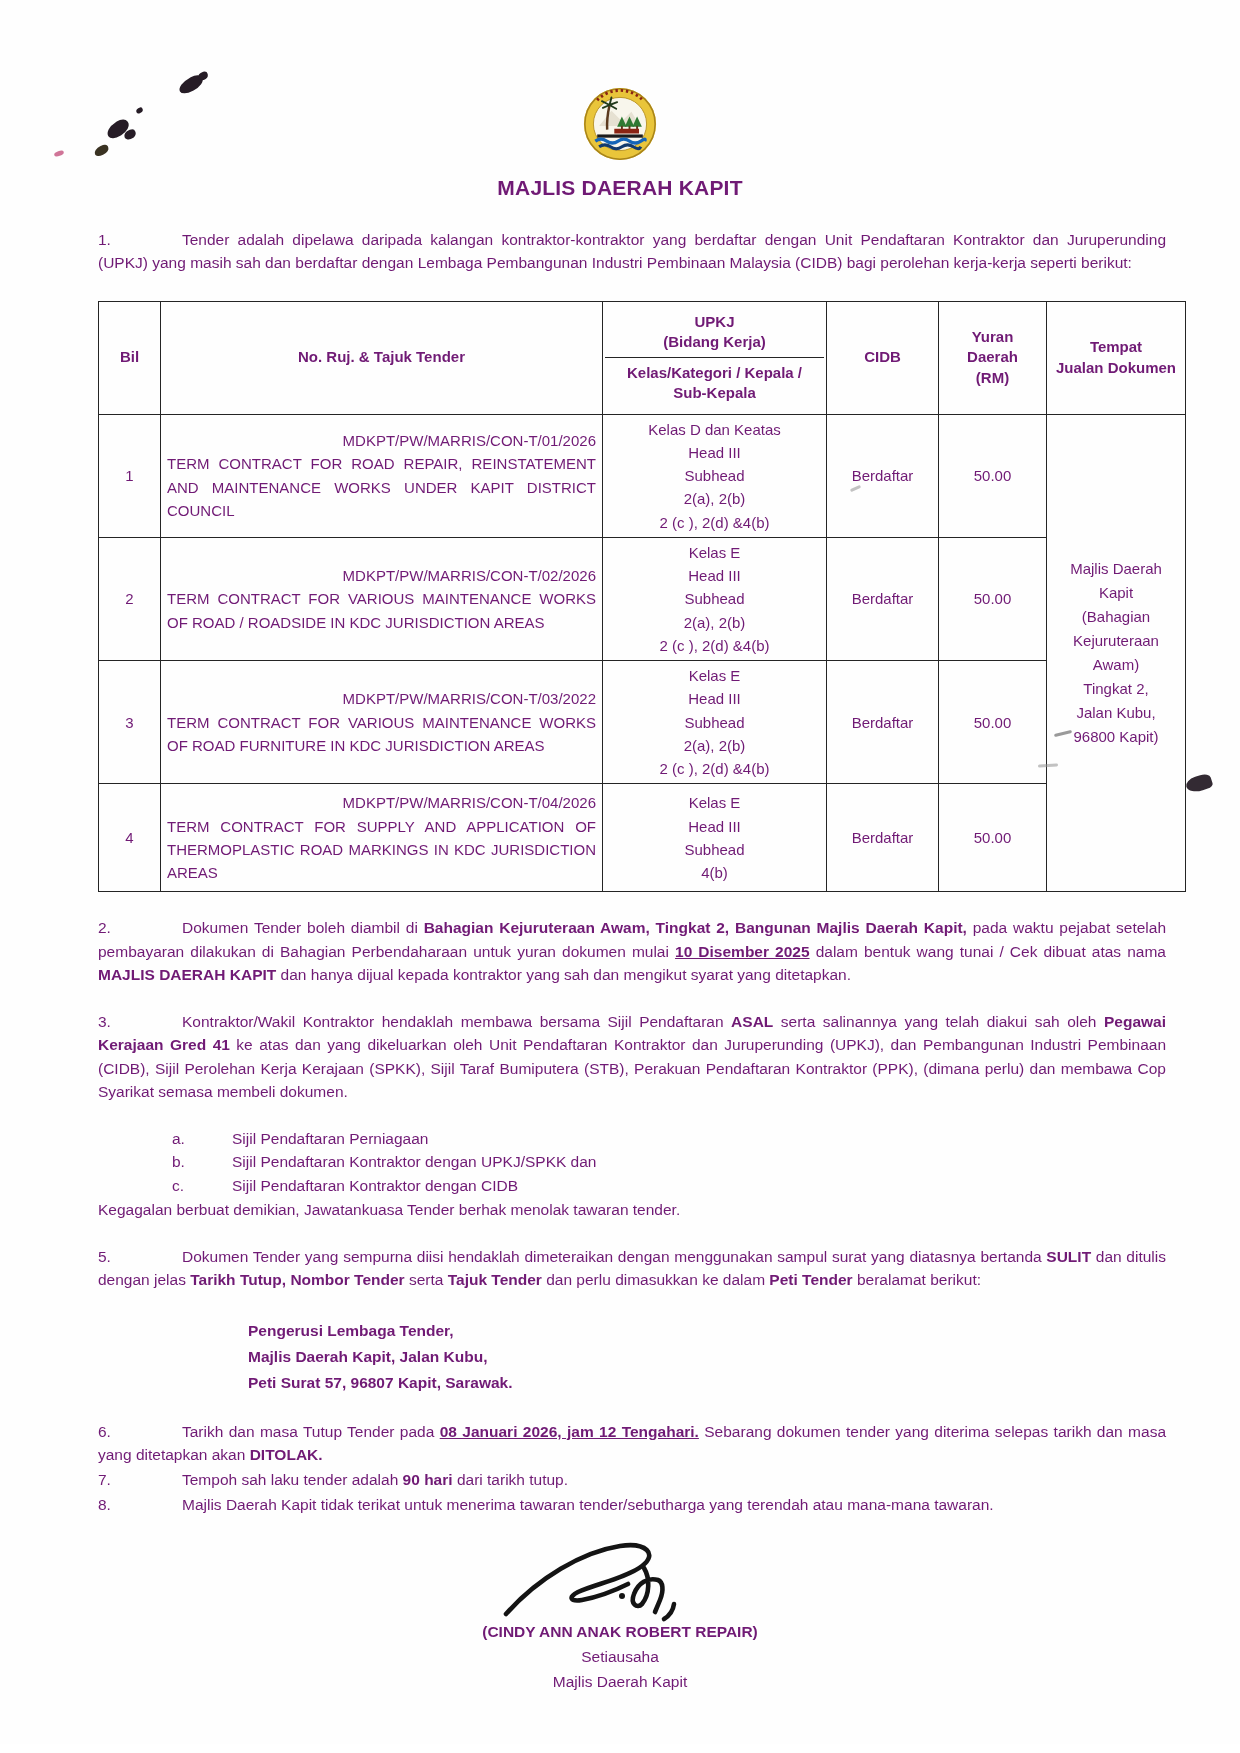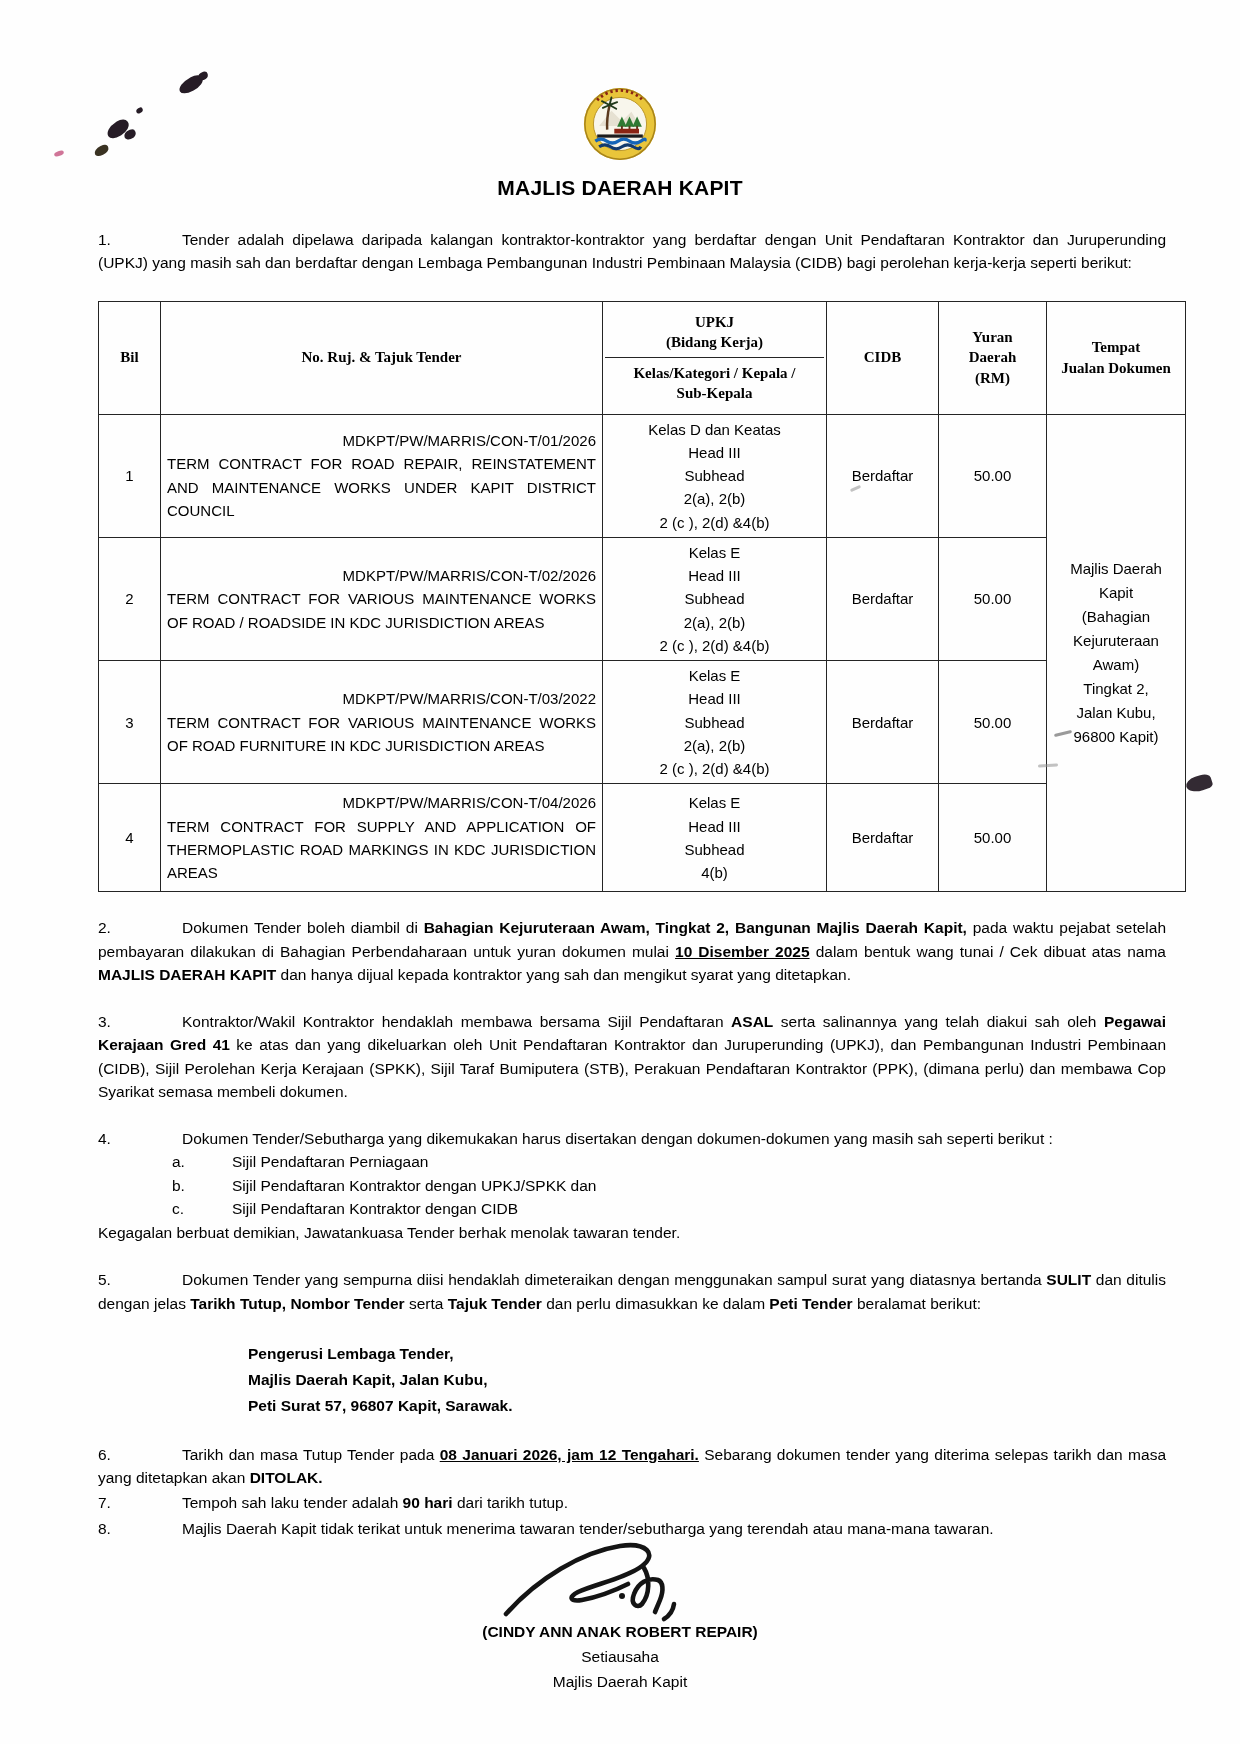--- a/index.html
+++ b/index.html
@@ -2,21 +2,21 @@
 <html><head>
 <meta charset="utf-8">
 <style>
   html,body{margin:0;padding:0;background:#ffffff;}
   .page{
     position:relative;
     width:1240px;
     height:1744px;
     background:#fefefe;
     font-family:"Liberation Sans","DejaVu Sans",sans-serif;
-    color:#000000;
+    color:#701a75;
     overflow:hidden;
   }
   .content{padding:0 74px 0 78px;margin-left:20px;}
 
   
   .doc-header{text-align:center;padding-top:86px;}
   .crest{display:inline-block;}
   .org-title{font-size:21px;font-weight:700;letter-spacing:.2px;margin-top:10px;}
   .doc-title{font-size:19px;font-weight:700;margin-top:5px;}
   .doc-title span{display:inline-block;border-bottom:2.6px solid #141414;padding-bottom:1px;}
@@ -27,21 +27,21 @@
   .b{font-weight:700;}
   .u{text-decoration:underline;}
   .sub-item{margin:0 0 0 74px;text-align:left;}
   .sub-item .sub-letter{display:inline-block;width:60px;}
   .clause-footer{margin-top:1px;text-align:left;}
   .tight{margin-top:2px;}
 
   
   table.tender{border-collapse:collapse;width:100%;margin-top:26px;table-layout:fixed;font-size:15px;}
   table.tender th,table.tender td{border:1.7px solid #242424;vertical-align:middle;padding:3px 6px;}
-  table.tender thead th{font-weight:700;text-align:center;line-height:1.35;height:92px;padding:4px 2px;font-family:Liberation Serif, serif;}
+  table.tender thead th{font-weight:700;text-align:center;line-height:1.35;height:92px;padding:4px 2px;}
   .col-bil{width:62px;} .col-ruj{width:442px;} .col-upkj{width:224px;}
   .col-cidb{width:112px;} .col-yuran{width:108px;} .col-tempat{width:139px;}
   th.upkj-head{padding:0;}
   .upkj-top{border-bottom:1.7px solid #242424;padding:6px 2px 5px 2px;}
   .upkj-sub{padding:5px 2px 6px 2px;}
   td.bil-cell{text-align:center;}
   td.ruj-cell{padding:6px 10px 6px 13px;}
   .ref-line{text-align:right;line-height:1.55;}
   .title-line{text-align:justify;line-height:1.55;}
   td.upkj-cell{text-align:center;line-height:1.55;padding:6px 2px;}
@@ -230,23 +230,20 @@
 
     <p class="clause">
       <span class="pnum">2.</span><span><span>Dokumen Tender boleh diambil di </span><span class="b">Bahagian Kejuruteraan Awam, Tingkat 2, Bangunan Majlis Daerah Kapit,</span><span> pada waktu pejabat setelah pembayaran dilakukan di Bahagian Perbendaharaan untuk yuran dokumen mulai </span><span class="b u">10 Disember 2025</span><span> dalam bentuk wang tunai / Cek dibuat atas nama </span><span class="b">MAJLIS DAERAH KAPIT</span><span> dan hanya dijual kepada kontraktor yang sah dan mengikut syarat yang ditetapkan.</span></span>
     </p>
 
     <p class="clause">
       <span class="pnum">3.</span><span><span>Kontraktor/Wakil Kontraktor hendaklah membawa bersama Sijil Pendaftaran </span><span class="b">ASAL</span><span> serta salinannya yang telah diakui sah oleh </span><span class="b">Pegawai Kerajaan Gred 41</span><span> ke atas dan yang dikeluarkan oleh Unit Pendaftaran Kontraktor dan Juruperunding (UPKJ), dan Pembangunan Industri Pembinaan (CIDB), Sijil Perolehan Kerja Kerajaan (SPKK), Sijil Taraf Bumiputera (STB), Perakuan Pendaftaran Kontraktor (PPK), (dimana perlu) dan membawa Cop Syarikat semasa membeli dokumen.</span></span>
     </p>
 
     <div class="clause">
-      <div>
-        <span class="pnum">4.</span><span><span>Dokumen Tender/Sebutharga  yang dikemukakan harus disertakan dengan dokumen-dokumen yang masih sah seperti berikut :</span></span>
-      </div>
       <div class="sub-item">
         <span class="sub-letter">a.</span><span>Sijil Pendaftaran Perniagaan</span>
       </div>
       <div class="sub-item">
         <span class="sub-letter">b.</span><span>Sijil Pendaftaran Kontraktor dengan UPKJ/SPKK dan</span>
       </div>
       <div class="sub-item">
         <span class="sub-letter">c.</span><span>Sijil Pendaftaran Kontraktor dengan CIDB</span>
       </div>
       <div class="clause-footer">Kegagalan berbuat demikian, Jawatankuasa Tender berhak menolak tawaran tender.</div>

